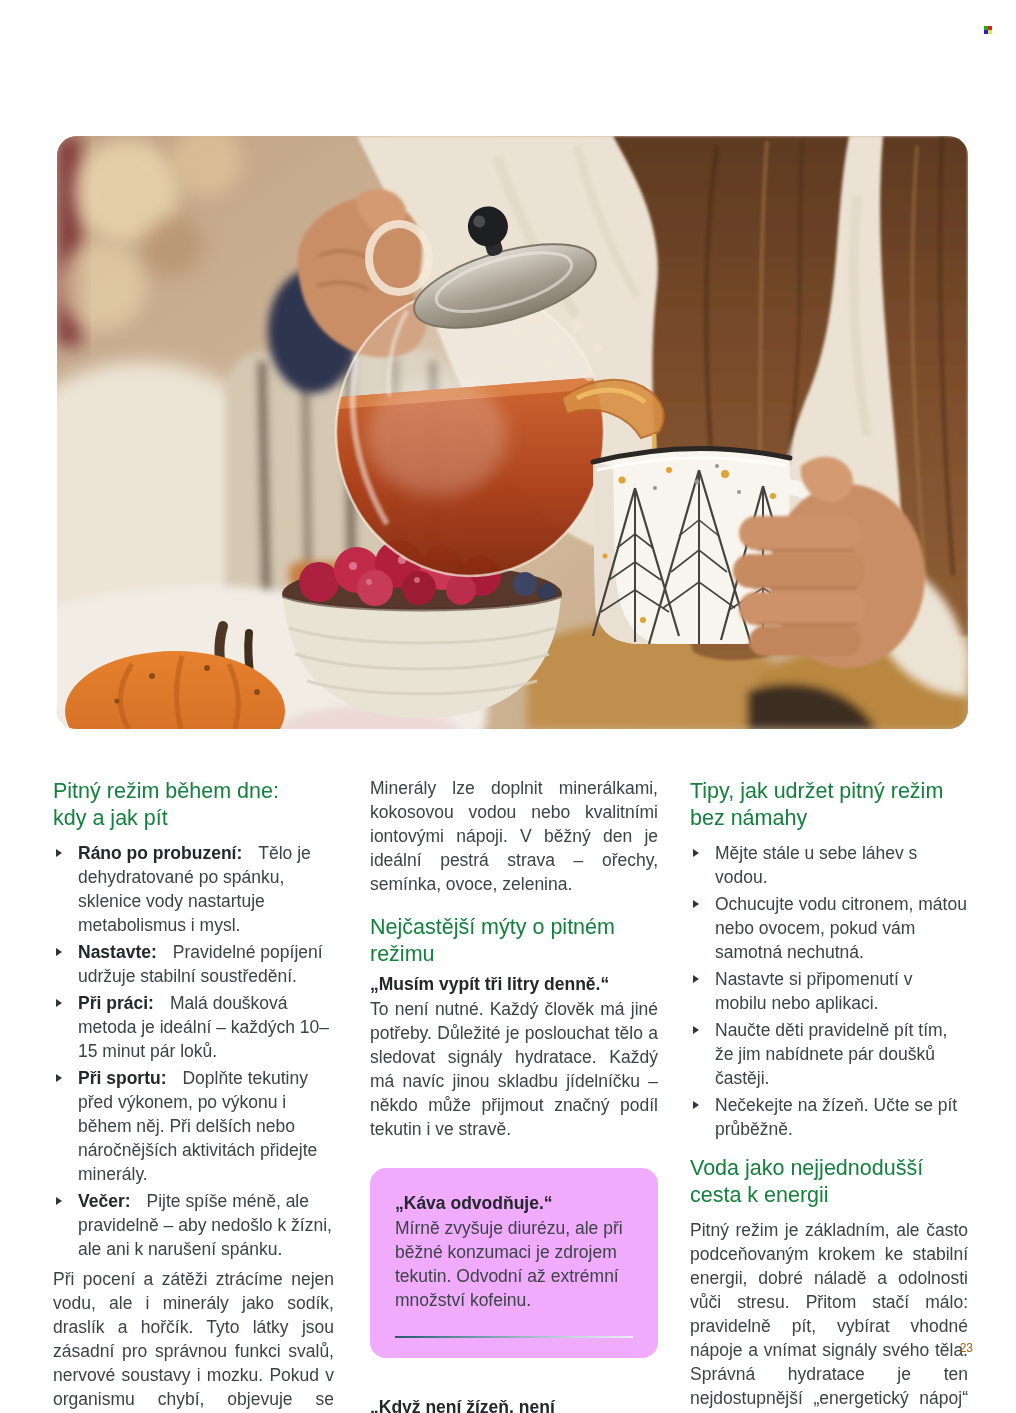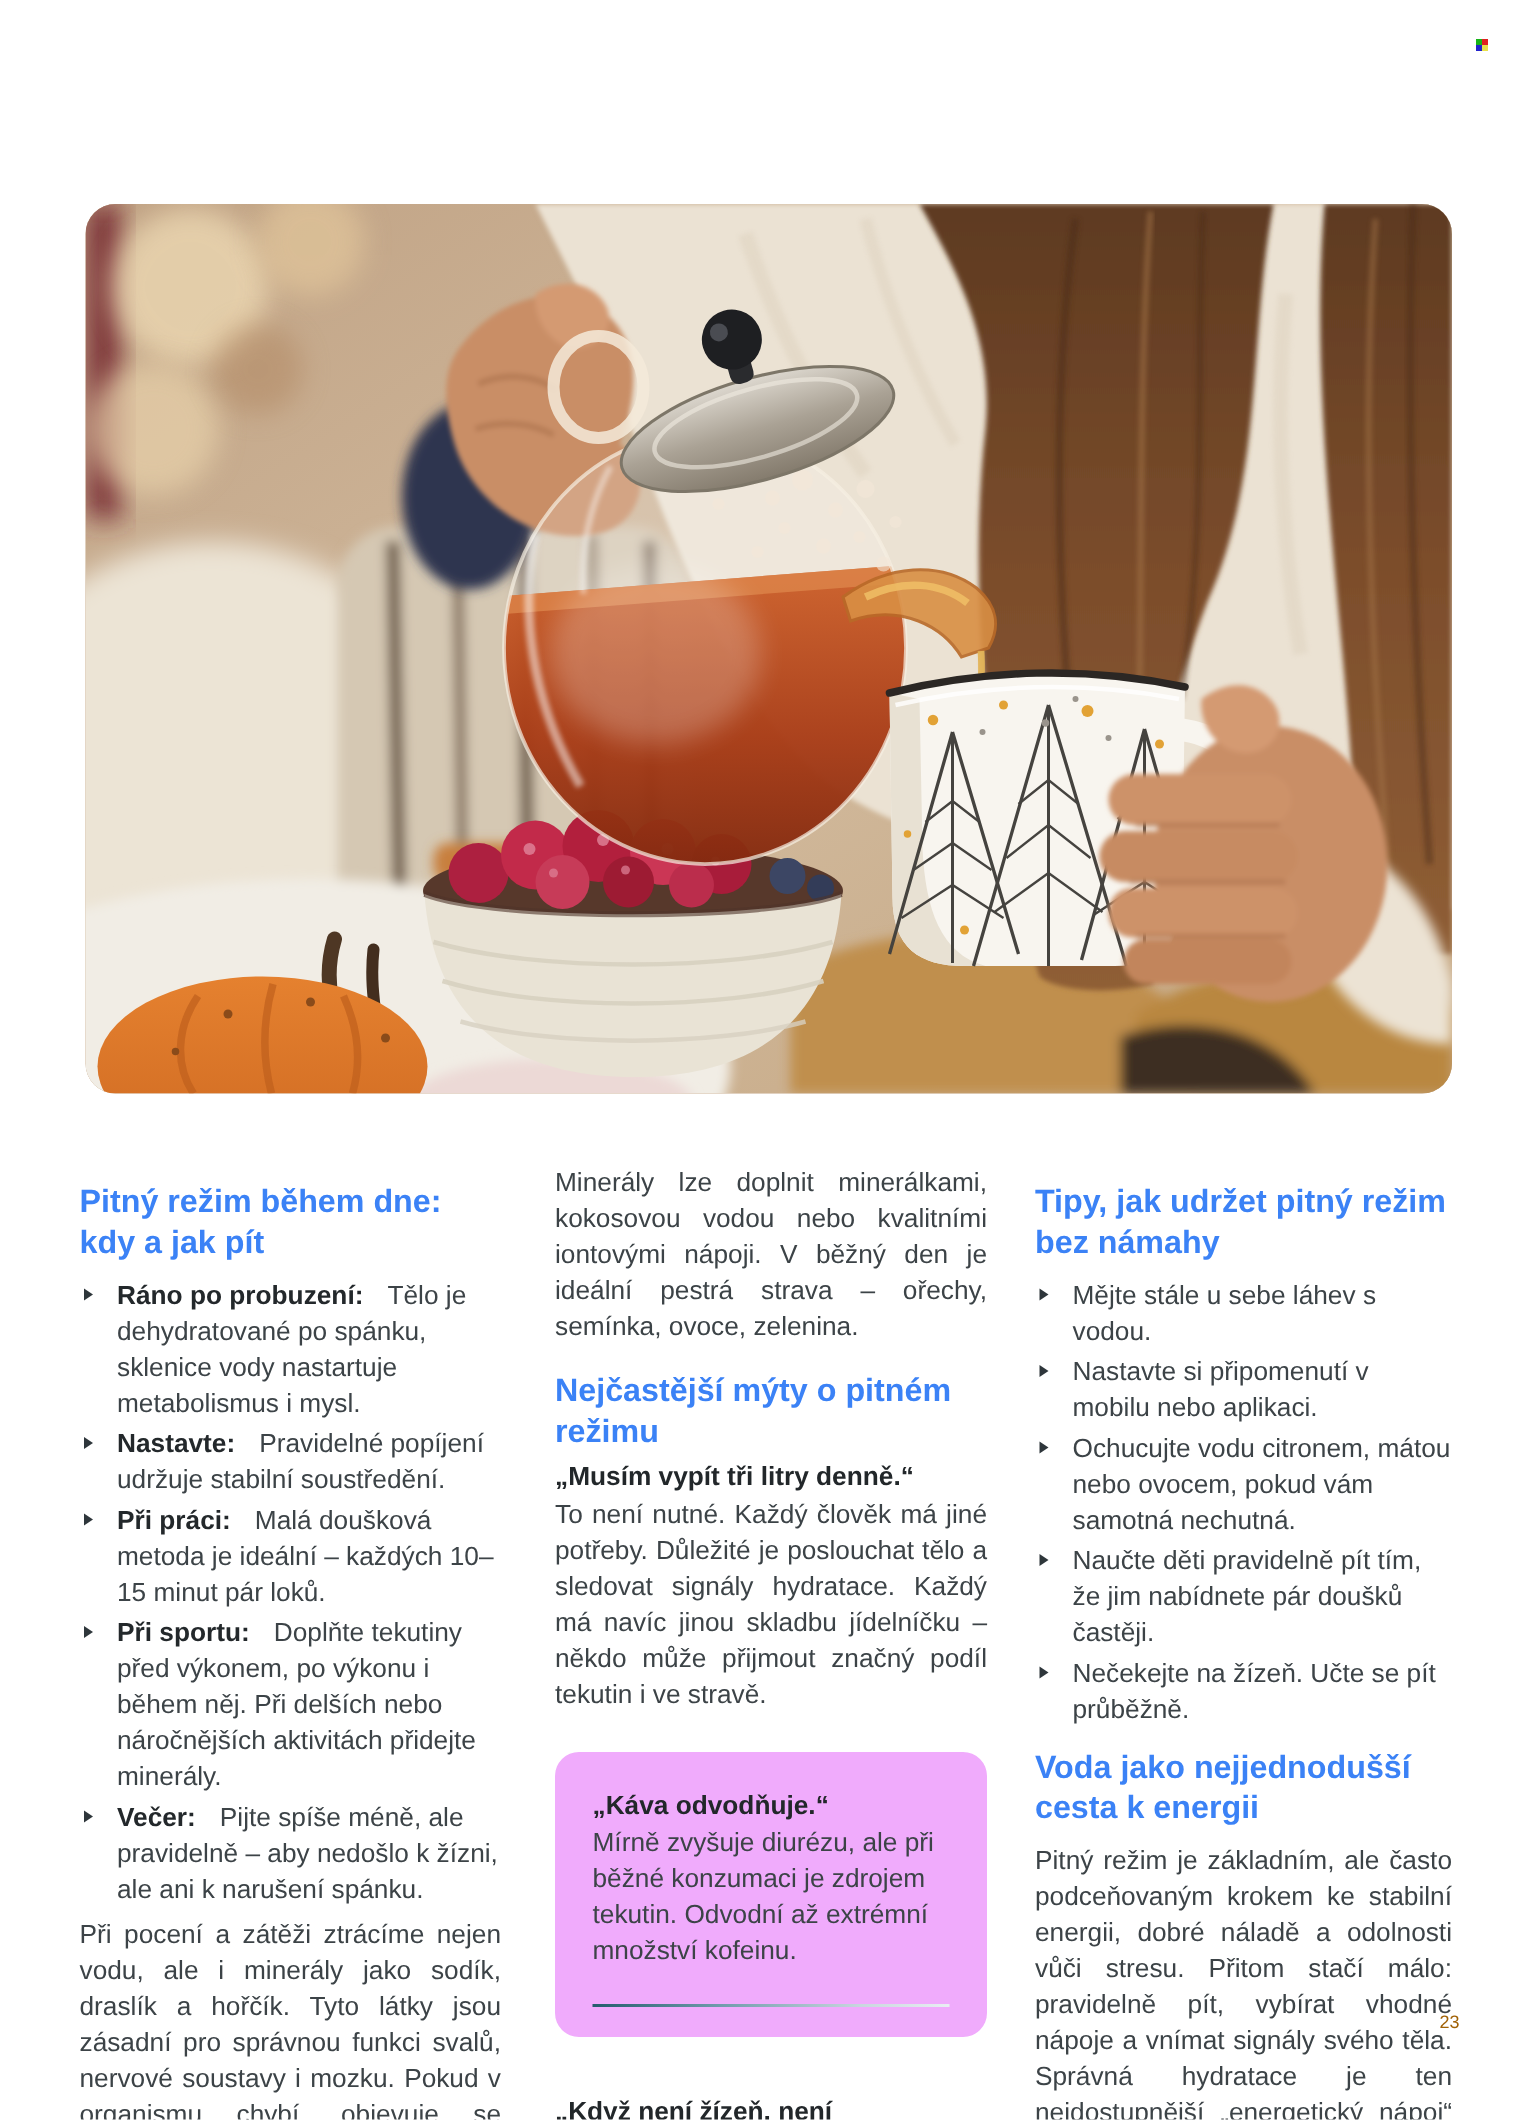--- a/index.html
+++ b/index.html
@@ -20,22 +20,22 @@
   .photo{position:absolute;left:57px;top:136px;width:911px;height:593px;
     border-radius:20px;overflow:hidden;background:#c9ae90;}
   .photo svg{display:block;}
 
   
   .col{position:absolute;font-size:17.5px;line-height:24px;}
   .col1{left:53px;top:772px;width:281px;}
   .col2{left:370px;top:776px;width:288px;}
   .col3{left:690px;top:772px;width:278px;}
 
-  .heading{font-size:21.5px;line-height:27px;font-weight:700;color:#3b82f6;
-    white-space:pre-line;margin:16px 0 9px 0;}
+  .heading{font-size:21.5px;line-height:27px;font-weight:400;color:#15803d;
+    white-space:pre-line;margin:6px 0 9px 0;}
   .heading.space-above{margin-top:22px;}
   .para{margin:0 0 14px 0;}
   .justify{text-align:justify;}
   .lead{font-weight:700;color:#23282b;margin-right:16px;}
   .quote-title{font-weight:700;color:#22272a;margin:0 0 1px 0;}
 
   ul.bullets{list-style:none;margin:2px 0 6px 0;padding:0;}
   ul.bullets li{position:relative;padding-left:25px;margin:0 0 3px 0;}
   .tri{position:absolute;left:3px;top:8px;width:0;height:0;
     border-left:6px solid #2e363b;border-top:4px solid transparent;
@@ -316,22 +316,22 @@
     </div>
     <p class="quote-title">„Když není žízeň, není dehydratace.“</p>
 
   </div>
 
   <div class="col col3">
     <h3 class="heading">Tipy, jak udržet pitný režim
 bez námahy</h3>
     <ul class="bullets">
       <li><span class="tri"></span><span>Mějte stále u sebe láhev s vodou.</span></li>
+      <li><span class="tri"></span><span>Ochucujte vodu citronem, mátou nebo ovocem, pokud vám samotná nechutná.</span></li>
       <li><span class="tri"></span><span>Nastavte si připomenutí v mobilu nebo aplikaci.</span></li>
-      <li><span class="tri"></span><span>Ochucujte vodu citronem, mátou nebo ovocem, pokud vám samotná nechutná.</span></li>
       <li><span class="tri"></span><span>Naučte děti pravidelně pít tím, že jim nabídnete pár doušků častěji.</span></li>
       <li><span class="tri"></span><span>Nečekejte na žízeň. Učte se pít průběžně.</span></li>
     </ul>
     <h3 class="heading space-above" style="margin-top:14px;">Voda jako nejjednodušší
 cesta k energii</h3>
     <p class="para justify">Pitný režim je základním, ale často podceňovaným krokem ke stabilní energii, dobré náladě a odolnosti vůči stresu. Přitom stačí málo: pravidelně pít, vybírat vhodné nápoje a vnímat signály svého těla. Správná hydratace je ten nejdostupnější „energetický nápoj“ – bez cukru, bez stimulace, s okamžitým účinkem.</p>
 
   </div>
 
   <div class="pagenum">23</div>

